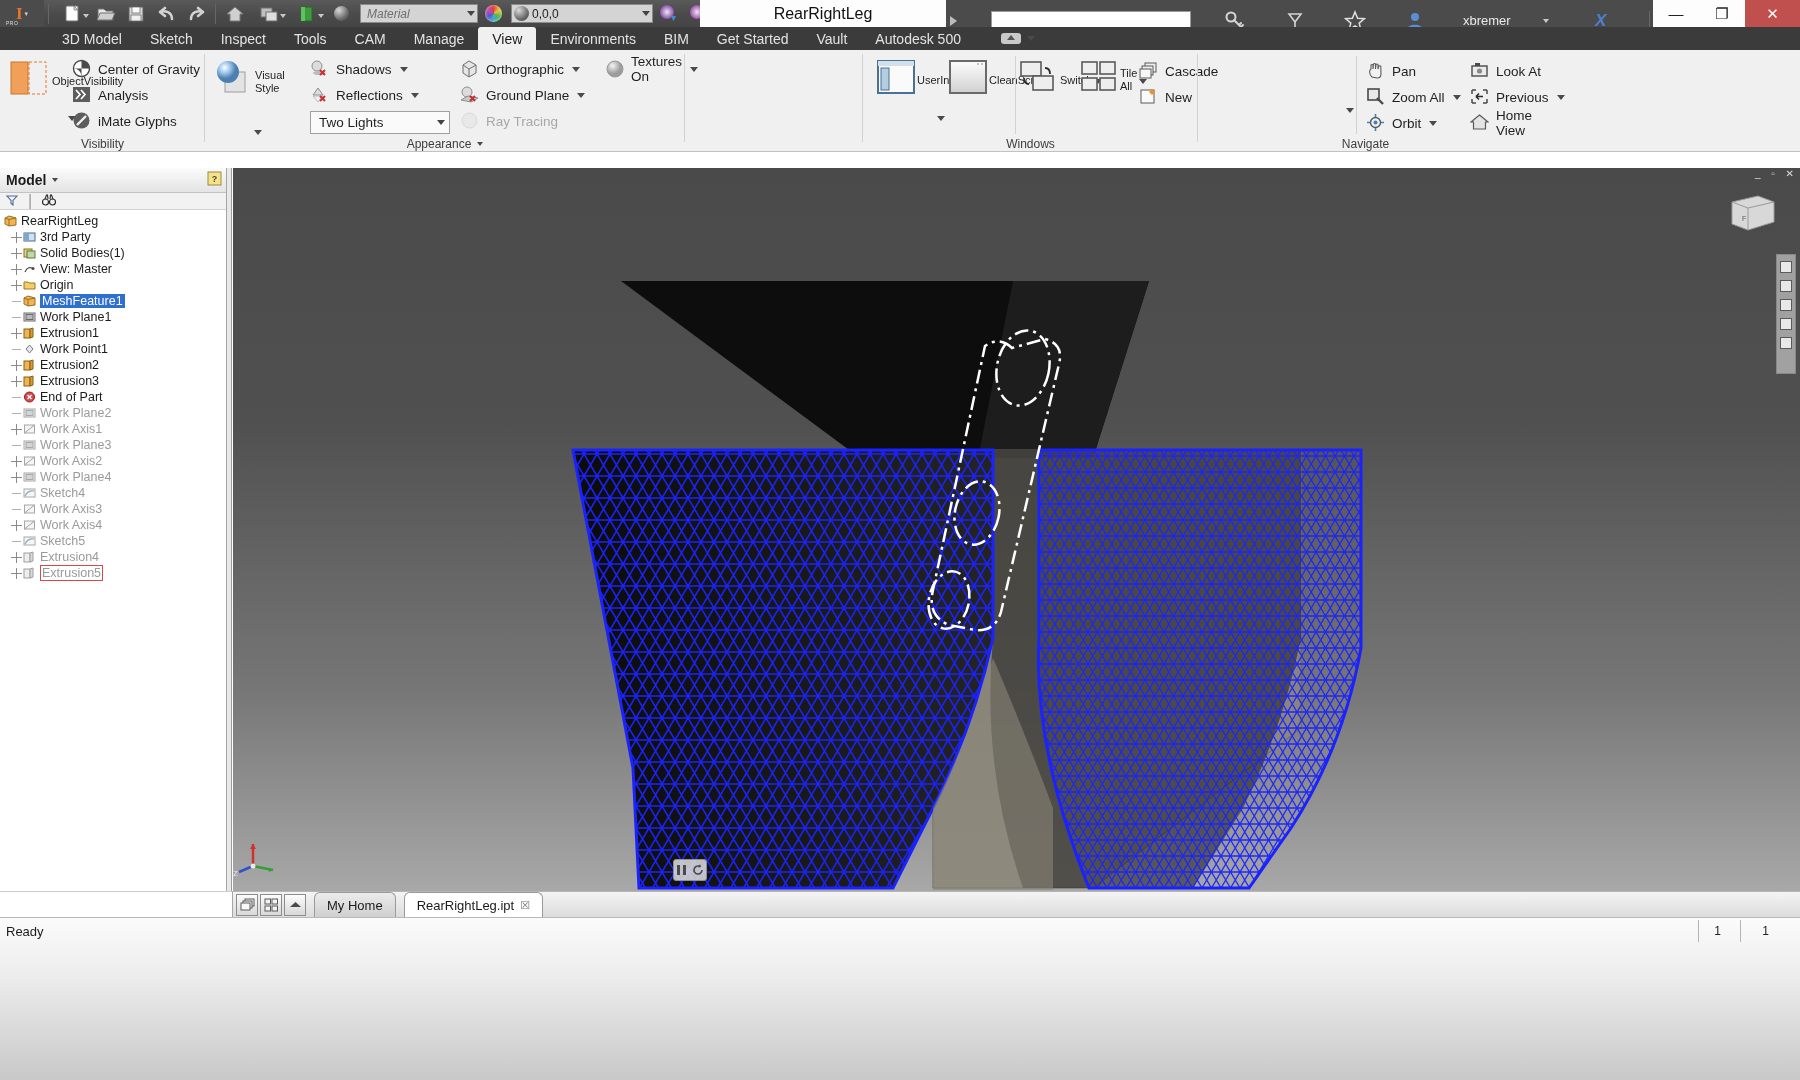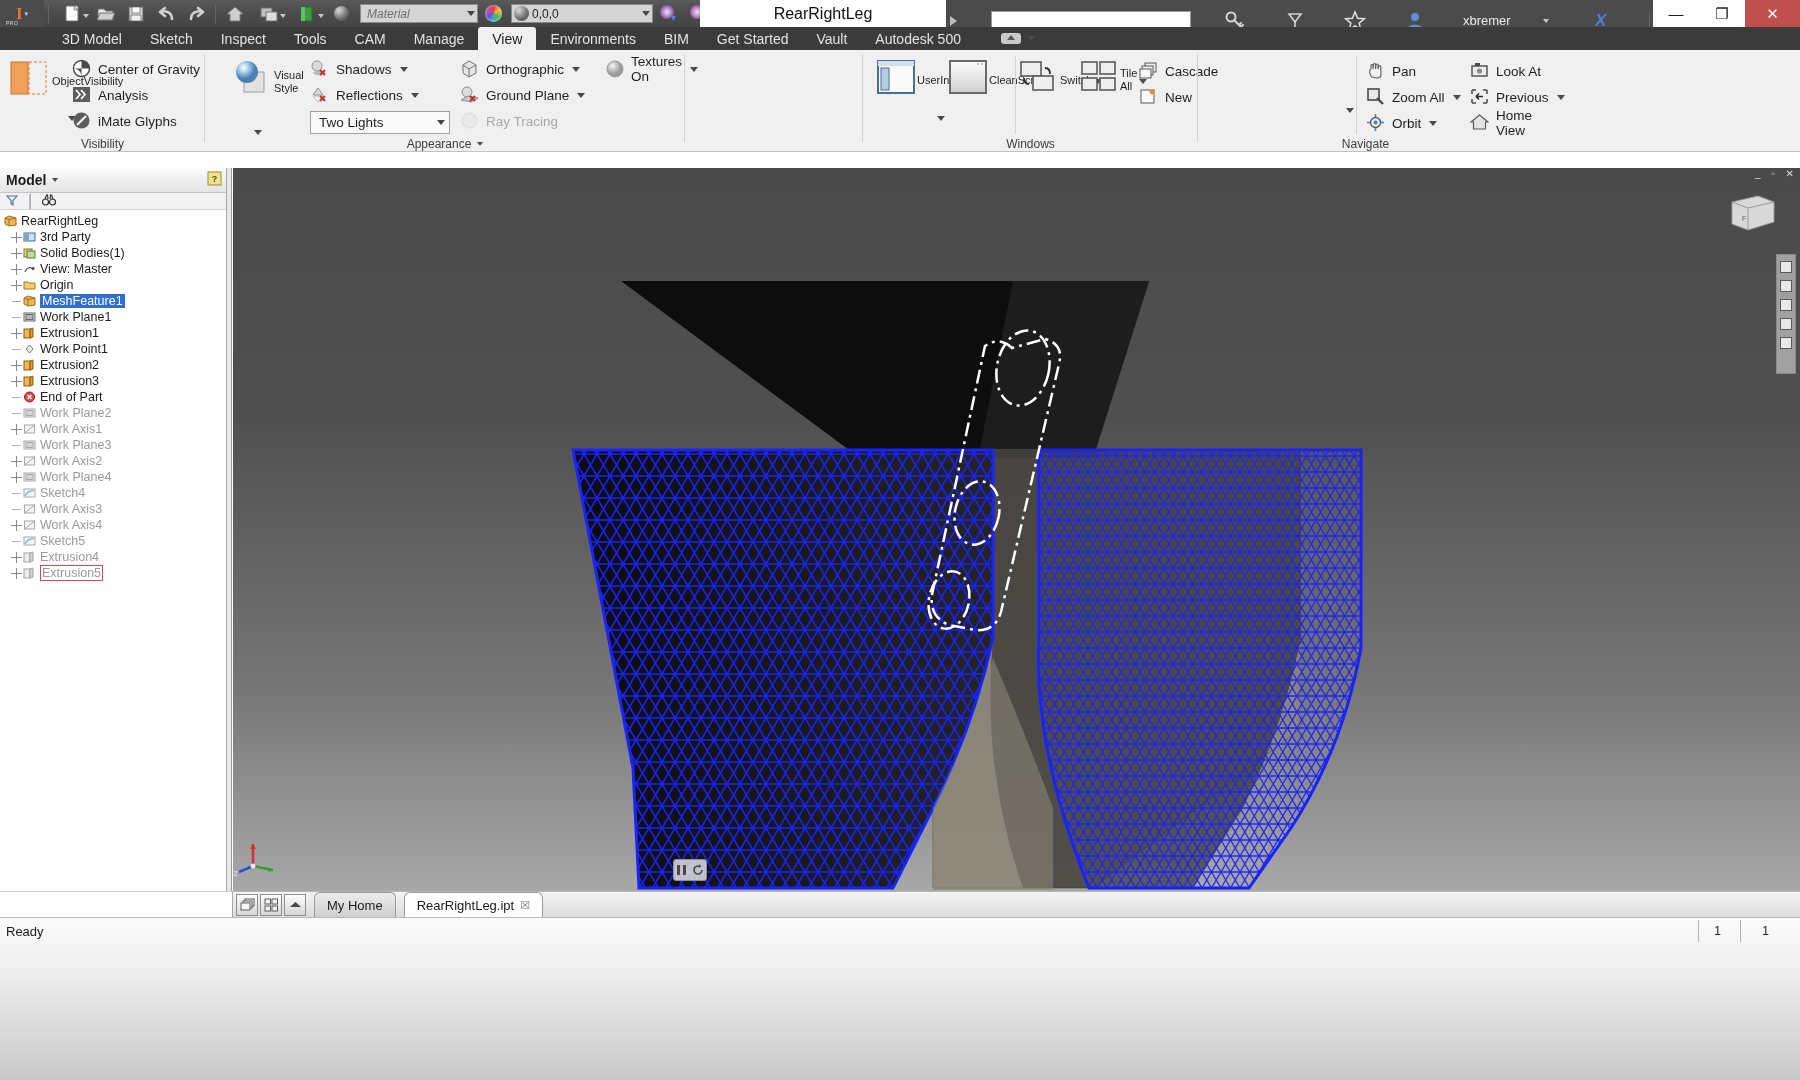--- a/index.html
+++ b/index.html
@@ -448,21 +448,21 @@
             </svg>
         </span>
         <span>iMate Glyphs</span>
       </div>
     </div>
     <div class="panel-label">Visibility</div>
     <div class="panel-div" style="right:0"></div>
   </div>
 
   <div class="panel" style="left:205px;width:480px">
-    <div class="big-btn" style="position:absolute;left:23px;top:4px;width:86px">
+    <div class="big-btn" style="position:absolute;left:4px;top:4px;width:86px">
       <span class="glyph">
         <svg width="46" height="42" viewBox="0 0 46 42">
             <rect x="16" y="14" width="20" height="20" fill="#e3e3e3" stroke="#9d9d9d"></rect>
             <circle cx="19" cy="14" r="11" fill="url(#vsg)"></circle>
             <defs>
               <radialGradient id="vsg" cx="0.35" cy="0.3">
                 <stop offset="0" stop-color="#ffffff"></stop>
                 <stop offset="0.5" stop-color="#9fc7ea"></stop>
                 <stop offset="1" stop-color="#4d80b0"></stop>
               </radialGradient>

